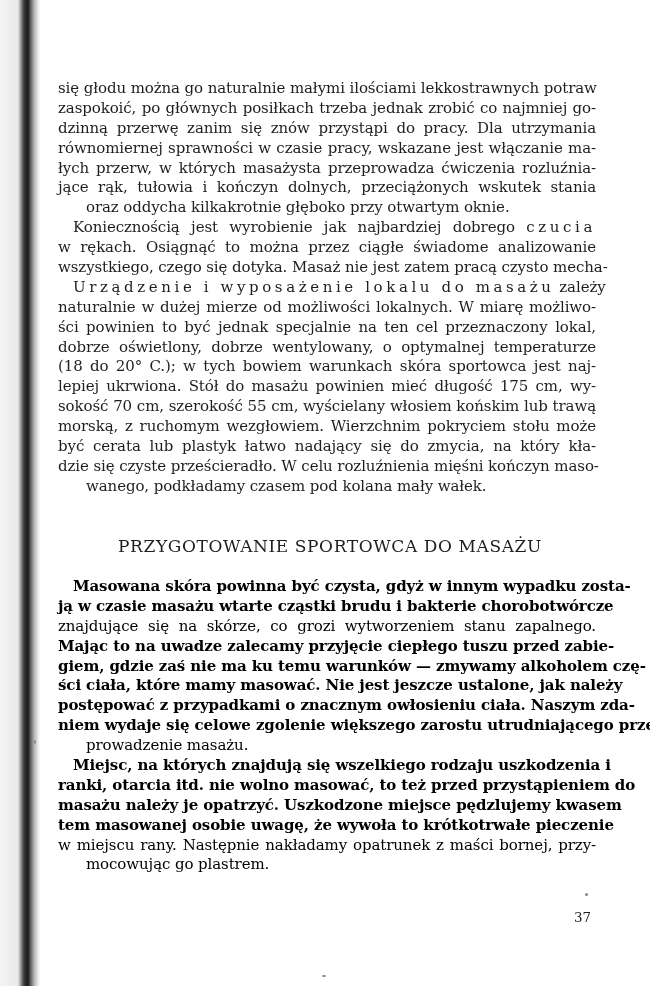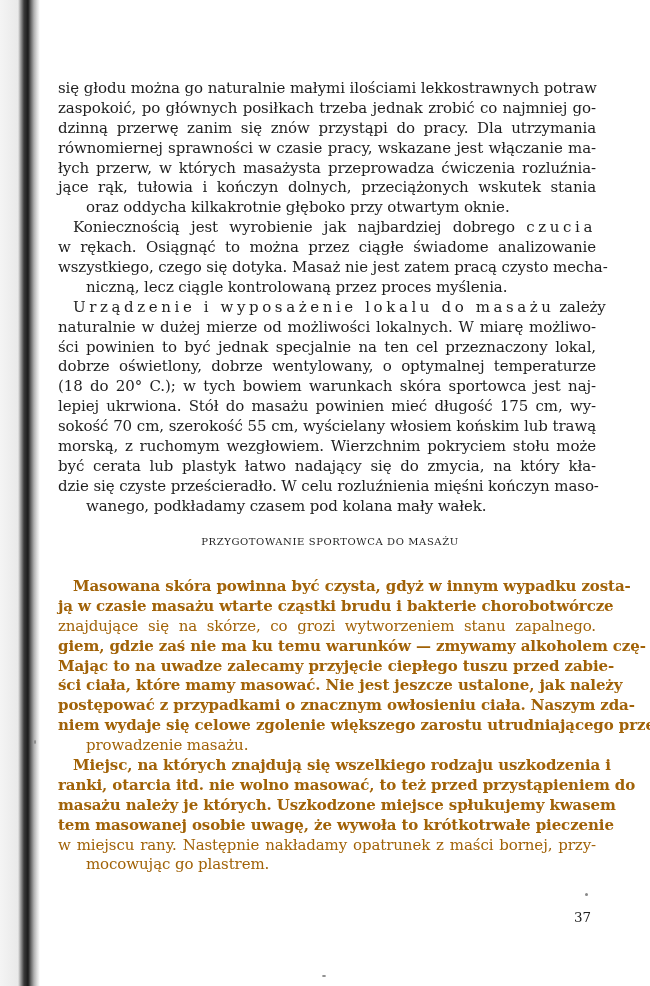--- a/index.html
+++ b/index.html
@@ -48,33 +48,33 @@
   }
   .spaced {
     letter-spacing: 3.6px;
   }
   .heading {
     position: absolute;
     left: 0;
     width: 650px;
     top: 536px;
     text-align: center;
-    font-size: 10px;
+    font-size: 17px;
     letter-spacing: 0.6px;
     padding-left: 10px;
     box-sizing: border-box;
   }
   .section2 {
     position: absolute;
     left: 58px;
     top: 577px;
     width: 538px;
   }
   .section2 .line {
-    color: #a16207;
+    color: #000000;
     font-weight: 600;
   }
   .section2 .line.light {
     font-weight: normal;
   }
   .page-number {
     position: absolute;
     left: 574px;
     top: 910px;
     font-size: 13.4px;
@@ -100,21 +100,20 @@
     <span class="line">równomiernej sprawności w czasie pracy, wskazane jest włączanie ma-</span>
     <span class="line">łych przerw, w których masażysta przeprowadza ćwiczenia rozluźnia-</span>
     <span class="line">jące rąk, tułowia i kończyn dolnych, przeciążonych wskutek stania</span>
     <span class="line last">oraz oddycha kilkakrotnie głęboko przy otwartym oknie.</span>
   </div>
 
   <div>
     <span class="line indent"><span>Koniecznością jest wyrobienie jak najbardziej dobrego</span> <span class="spaced">czucia</span></span>
     <span class="line">w rękach. Osiągnąć to można przez ciągłe świadome analizowanie</span>
     <span class="line">wszystkiego, czego się dotyka. Masaż nie jest zatem pracą czysto mecha-</span>
-    <span class="line last">niczną, lecz ciągle kontrolowaną przez proces myślenia.</span>
   </div>
 
   <div>
     <span class="line indent"><span class="spaced">Urządzenie i wyposażenie lokalu do masażu</span> <span>zależy</span></span>
     <span class="line">naturalnie w dużej mierze od możliwości lokalnych. W miarę możliwo-</span>
     <span class="line">ści powinien to być jednak specjalnie na ten cel przeznaczony lokal,</span>
     <span class="line">dobrze oświetlony, dobrze wentylowany, o optymalnej temperaturze</span>
     <span class="line">(18 do 20° C.); w tych bowiem warunkach skóra sportowca jest naj-</span>
     <span class="line">lepiej ukrwiona. Stół do masażu powinien mieć długość 175 cm, wy-</span>
     <span class="line">sokość 70 cm, szerokość 55 cm, wyścielany włosiem końskim lub trawą</span>
@@ -125,31 +124,31 @@
   </div>
 </div>
 
 <div class="heading">PRZYGOTOWANIE SPORTOWCA DO MASAŻU</div>
 
 <div class="section2">
   <div>
     <span class="line indent">Masowana skóra powinna być czysta, gdyż w innym wypadku zosta-</span>
     <span class="line">ją w czasie masażu wtarte cząstki brudu i bakterie chorobotwórcze</span>
     <span class="line light">znajdujące się na skórze, co grozi wytworzeniem stanu zapalnego.</span>
+    <span class="line">Mając to na uwadze zalecamy przyjęcie ciepłego tuszu przed zabie-</span>
     <span class="line">giem, gdzie zaś nie ma ku temu warunków — zmywamy alkoholem czę-</span>
-    <span class="line">Mając to na uwadze zalecamy przyjęcie ciepłego tuszu przed zabie-</span>
     <span class="line">ści ciała, które mamy masować. Nie jest jeszcze ustalone, jak należy</span>
     <span class="line">postępować z przypadkami o znacznym owłosieniu ciała. Naszym zda-</span>
     <span class="line">niem wydaje się celowe zgolenie większego zarostu utrudniającego prze-</span>
     <span class="line last light">prowadzenie masażu.</span>
   </div>
   <div>
     <span class="line indent">Miejsc, na których znajdują się wszelkiego rodzaju uszkodzenia i</span>
     <span class="line">ranki, otarcia itd. nie wolno masować, to też przed przystąpieniem do</span>
-    <span class="line">masażu należy je których. Uszkodzone miejsce spłukujemy kwasem</span>
+    <span class="line">masażu należy je opatrzyć. Uszkodzone miejsce pędzlujemy kwasem</span>
     <span class="line">tem masowanej osobie uwagę, że wywoła to krótkotrwałe pieczenie</span>
     <span class="line light">w miejscu rany. Następnie nakładamy opatrunek z maści bornej, przy-</span>
     <span class="line last light">mocowując go plastrem.</span>
   </div>
 </div>
 
 <div class="page-number">37</div>
 
 <div class="speck" style="left:585px;top:893px;"></div>
 <div class="speck" style="left:322px;top:975px;width:4px;height:2px;"></div>

